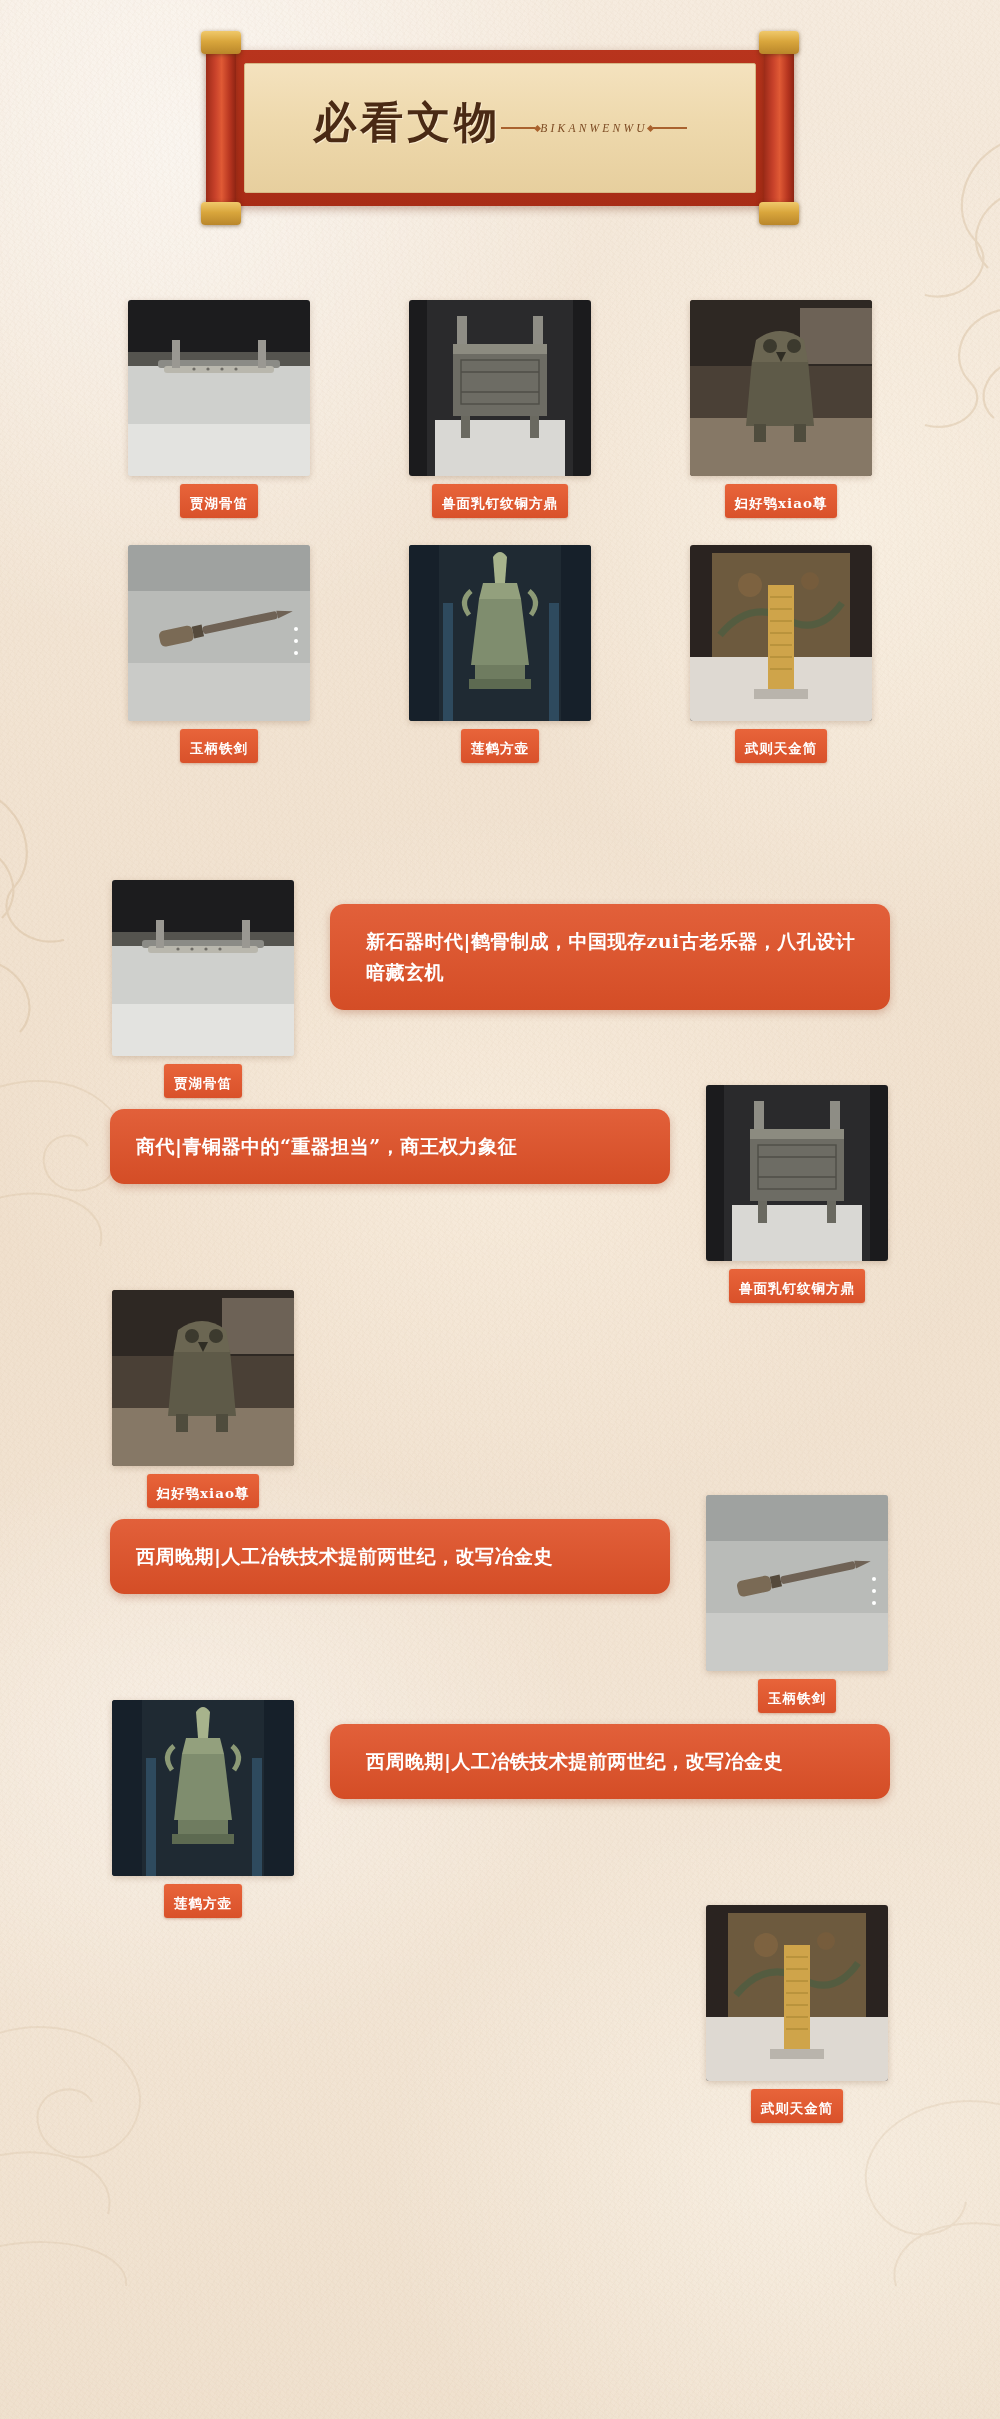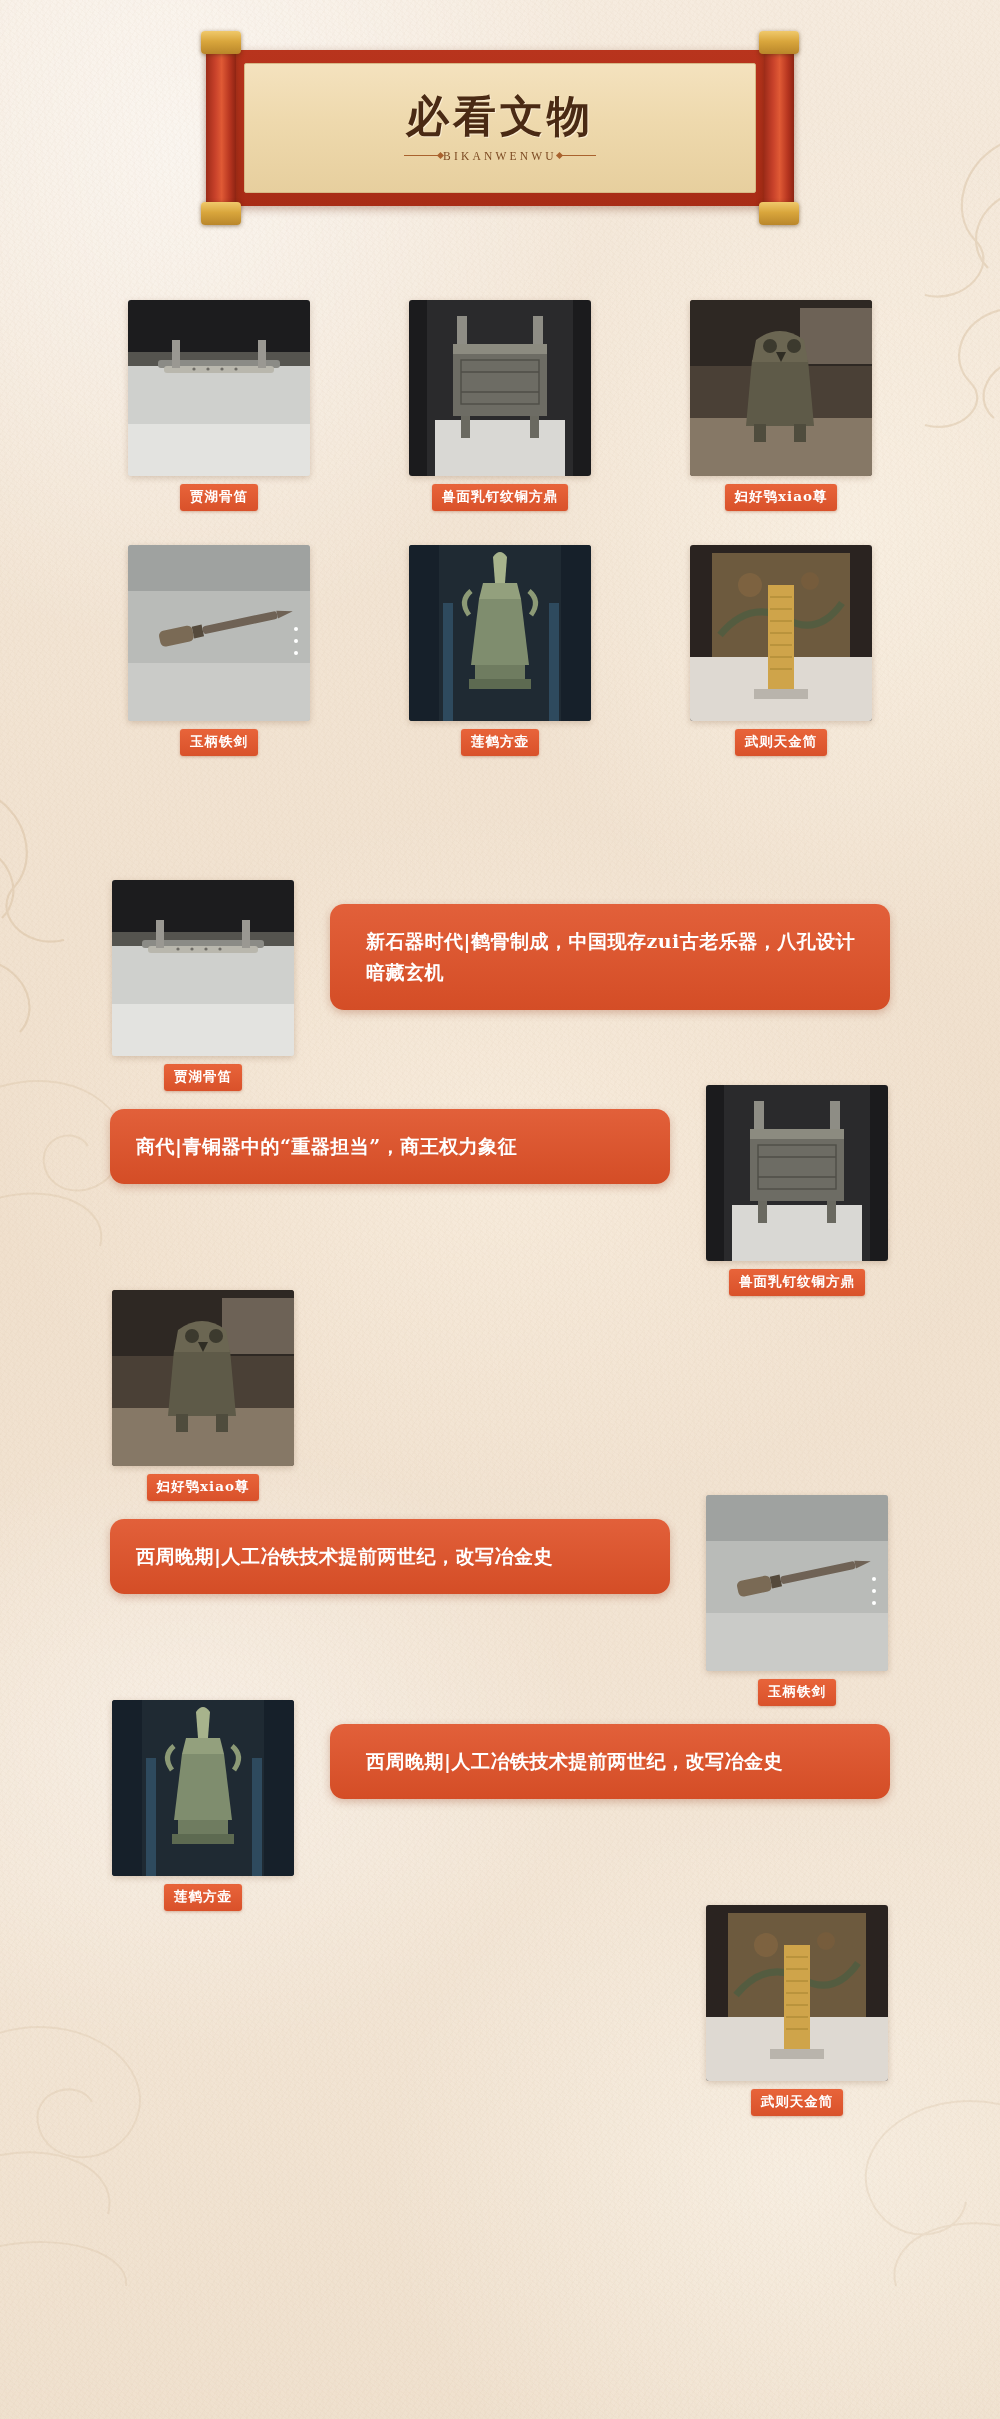--- a/index.html
+++ b/index.html
@@ -90,37 +90,37 @@
   .scroll-inner {
     position: absolute;
     left: 16px;
     right: 16px;
     top: 13px;
     bottom: 13px;
     background: linear-gradient(180deg, #f4e2be 0%, #eed9ad 45%, #e7cf9e 100%);
     border: 1px solid #d7b987;
     border-radius: 2px;
     display: flex;
-    flex-direction: column;
     align-items: center;
     justify-content: center;
   }
   .banner-title {
     font-family: "DejaVu Serif", "Liberation Serif", serif;
     font-size: 43px;
     font-weight: bold;
     letter-spacing: 4px;
     color: #4a2a14;
     text-shadow: 1px 1px 0 rgba(255,245,225,0.7);
     line-height: 1;
     margin-bottom: 12px;
   }
   .banner-sub-row {
     display: flex;
     align-items: center;
+    font-style: italic;
   }
   .banner-sub {
     font-size: 11.5px;
     letter-spacing: 3.2px;
     color: #7c4a22;
     font-family: "Liberation Serif", serif;
   }
   .sub-line {
     width: 34px;
     height: 1.5px;
@@ -155,21 +155,21 @@
   .tag {
     margin: 8px auto 0;
     display: block;
     background: linear-gradient(180deg, #e8643a 0%, #d9512a 100%);
     color: #fff;
     font-size: 13.5px;
     font-family: "DejaVu Serif", "Liberation Serif", serif;
     font-weight: bold;
     letter-spacing: 1px;
     text-align: center;
-    padding: 4px 10px 5px;
+    padding: 11px 10px 5px;
     border-radius: 3px;
     width: fit-content;
     box-shadow: 0 1px 3px rgba(150,60,25,0.35);
     white-space: nowrap;
   }
 
   
   .rows {
     position: absolute;
     left: 0;

